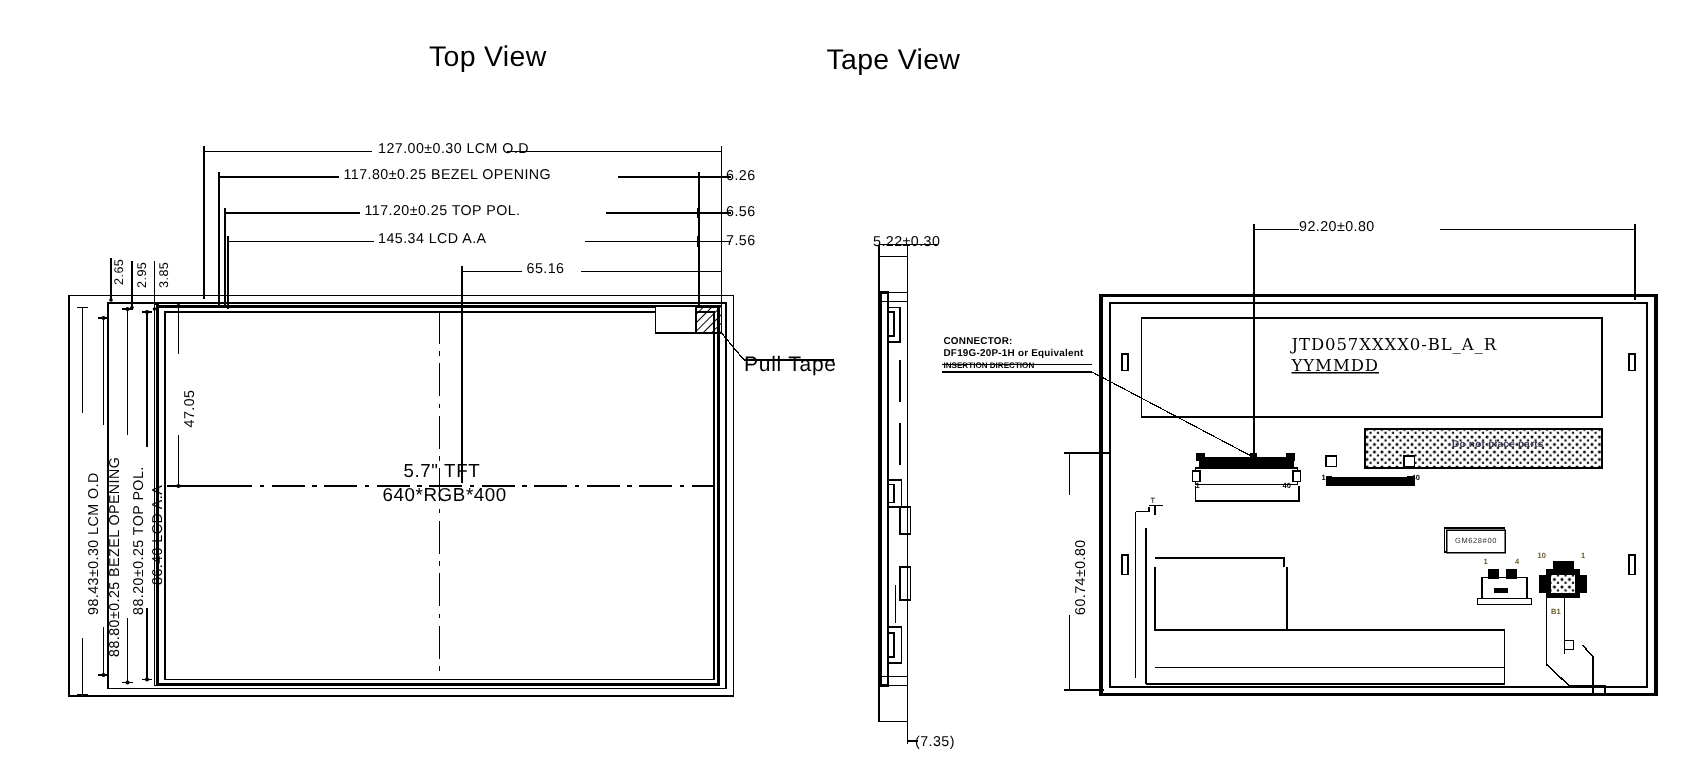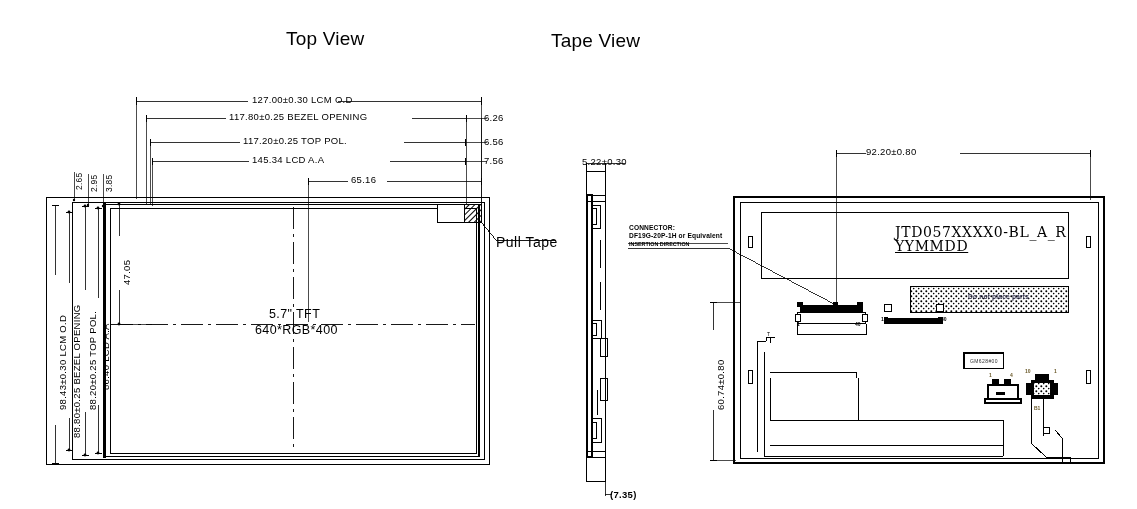--- a/index.html
+++ b/index.html
@@ -64,26 +64,25 @@
     color: #000;
   }
   .conn-note .sub {
     font-size: 5.4px;
     letter-spacing: 0px;
   }
 
   .serif-label {
     position: absolute;
     font-family: "DejaVu Serif", serif;
-    font-size: 14px;
+    font-size: 11px;
     line-height: 1.5;
     white-space: nowrap;
     color: #000;
     letter-spacing: 0.6px;
-    margin-left: 34px;
   }
 
   .tiny {
     position: absolute;
     font-size: 5px;
     white-space: nowrap;
     color: #000;
     font-family: "Liberation Sans", sans-serif;
   }
   .tiny.b { font-weight: bold; }
@@ -385,21 +384,21 @@
   <div class="dimtext" style="left:484px; top:112px;">6.26</div>
   <div class="dimtext" style="left:484px; top:136px;">6.56</div>
   <div class="dimtext" style="left:484px; top:155px;">7.56</div>
 
   <div class="ctrtext" style="left:269px; top:307px;">5.7" TFT</div>
   <div class="ctrtext" style="left:255px; top:323px;">640*RGB*400</div>
 
   <div class="labeltext" style="left:496px; top:234px;">Pull Tape</div>
 
   <div class="dimtext" style="left:582px; top:156px;">5.22±0.30</div>
-  <div class="dimtext" style="left:610px; top:489px;font-weight:bold;">(7.35)</div>
+  <div class="dimtext" style="left:610px; top:489px;">(7.35)</div>
 
   <div class="conn-note" style="left:629px; top:224px;">
     <div>CONNECTOR:</div>
     <div>DF19G-20P-1H or Equivalent</div>
     <div class="sub">INSERTION DIRECTION</div>
   </div>
 
   <div class="dimtext" style="left:866px; top:146px;">92.20±0.80</div>
   <div class="dimtext vert" style="left:715px; top:410px;">60.74±0.80</div>
 

